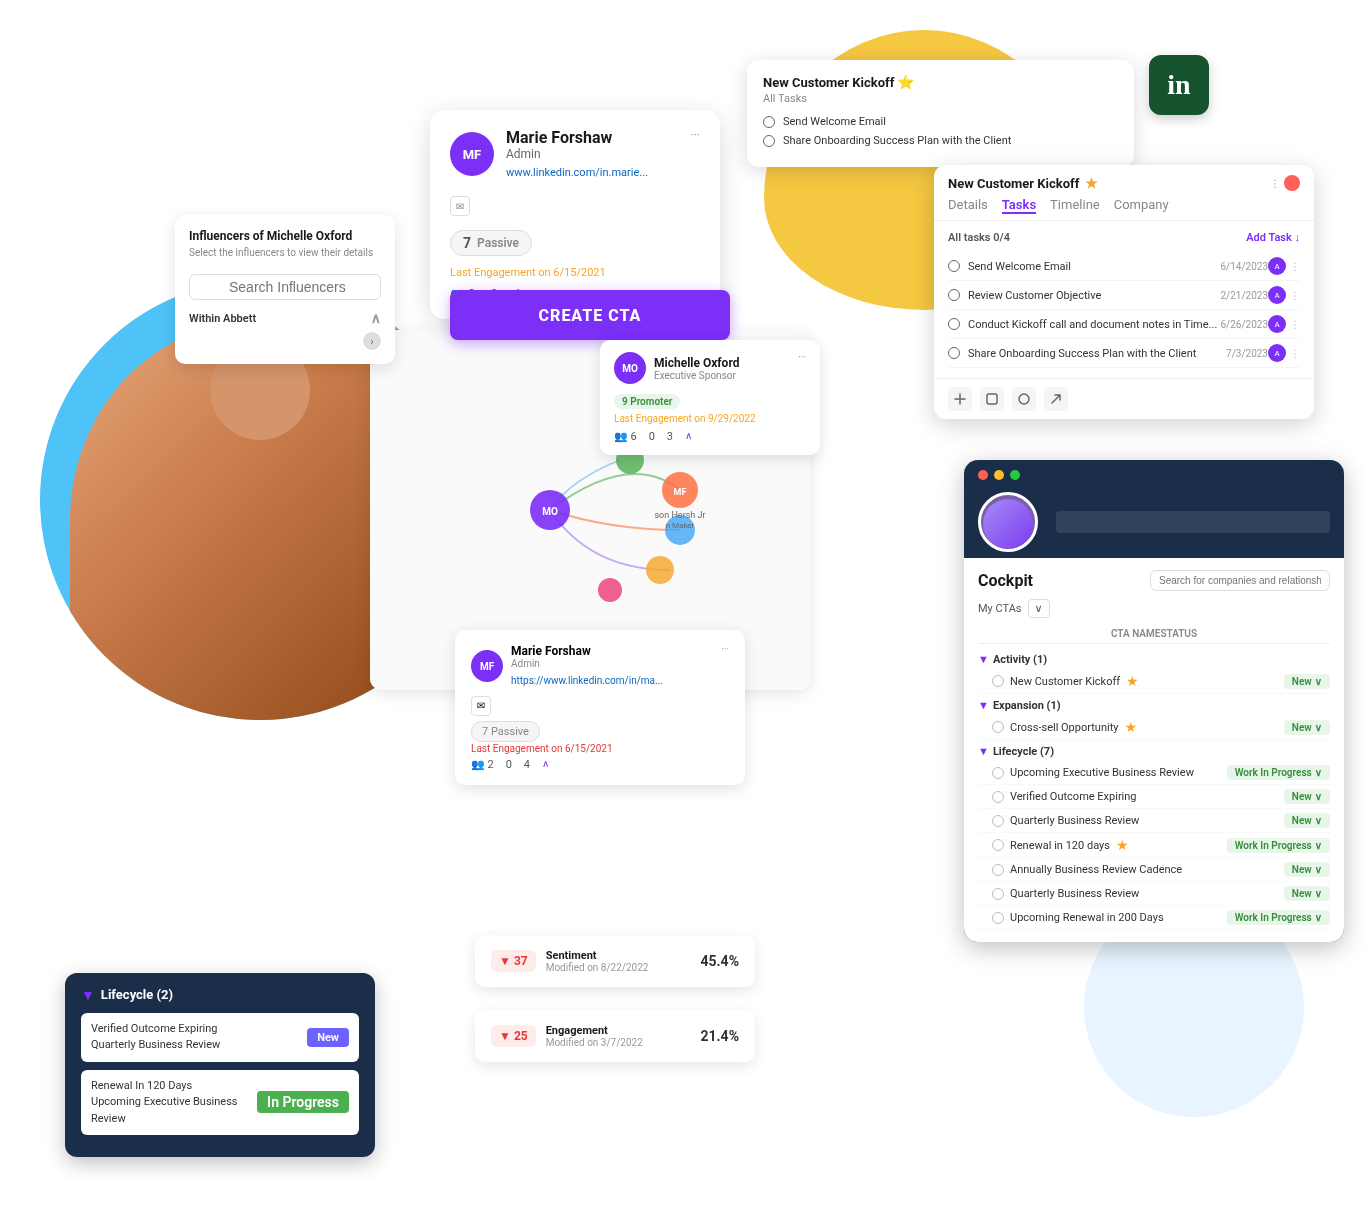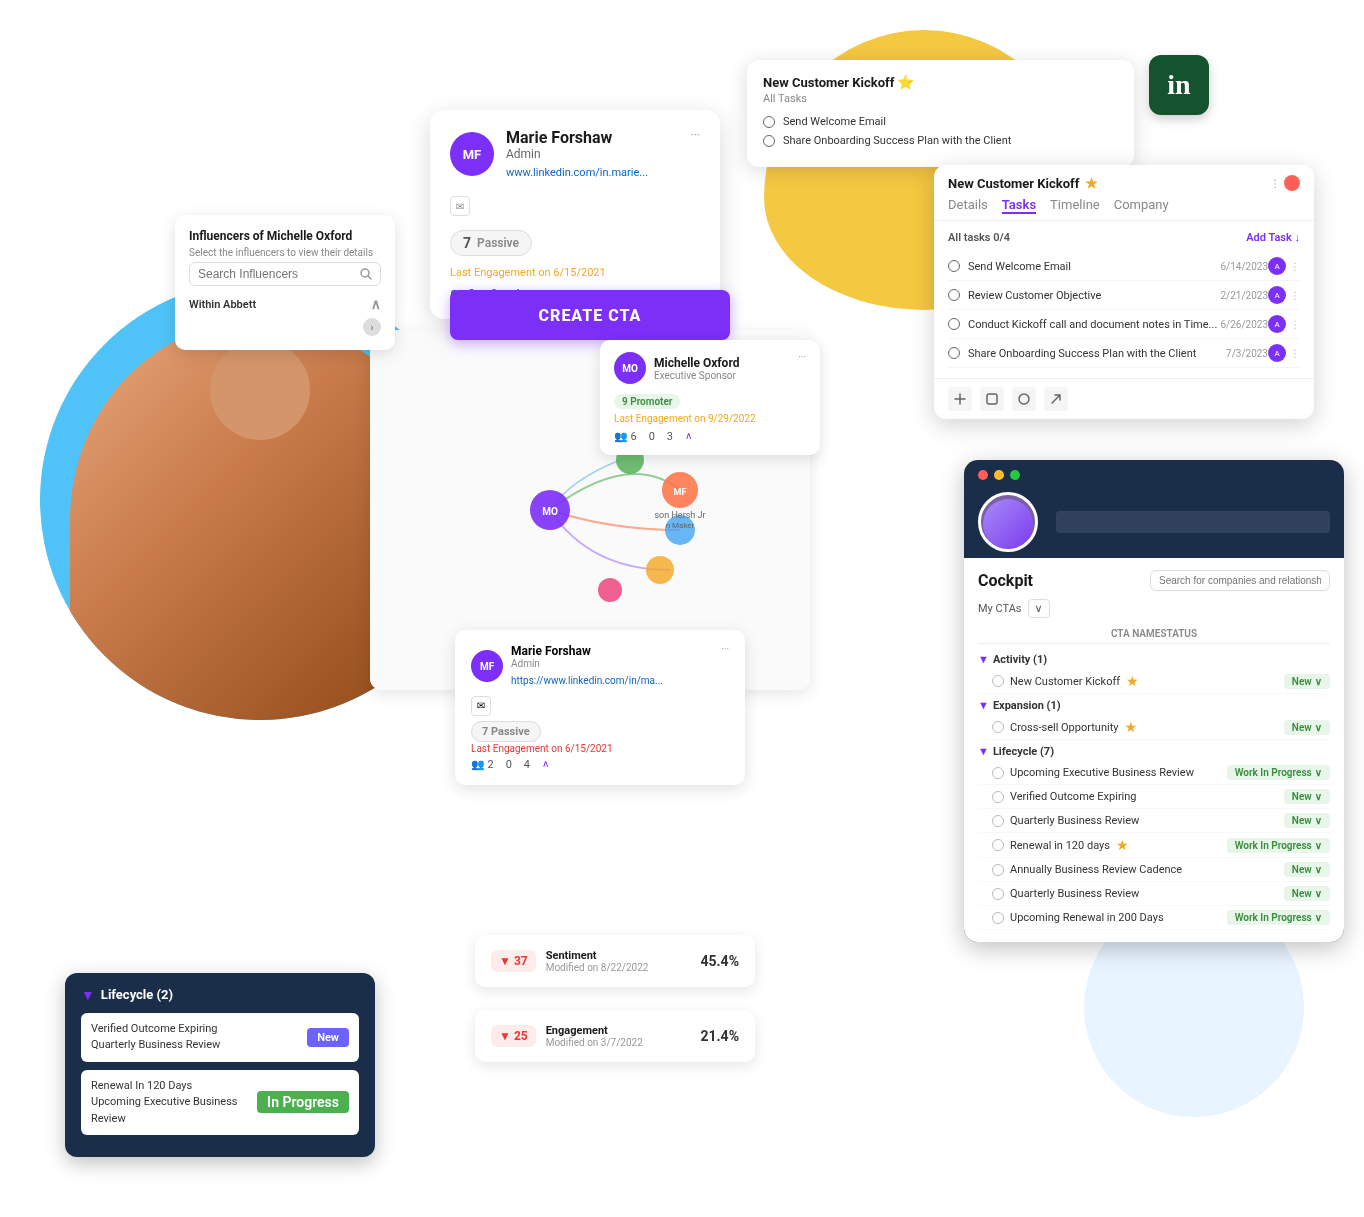--- a/index.html
+++ b/index.html
@@ -358,38 +358,39 @@
     }
     .influencers-panel .panel-title {
       font-size: 12px;
       font-weight: 700;
       color: #1a1a1a;
       margin-bottom: 4px;
     }
     .influencers-panel .panel-subtitle {
       font-size: 10px;
       color: #888;
-      margin-bottom: 4px;
+      margin-bottom: 16px;
     }
     .search-bar {
       display: flex;
       align-items: center;
       border: 1px solid #ddd;
       border-radius: 6px;
       padding: 4px 8px;
       gap: 6px;
       margin-bottom: 10px;
     }
     .search-bar input {
       border: none;
       outline: none;
-      font-size: 12px;
+      font-size: 14px;
       color: #999;
       flex: 1;
       background: transparent;
+      margin-left: 31px;
     }
     .within-abbett {
       font-size: 11px;
       font-weight: 600;
       color: #333;
       display: flex;
       justify-content: space-between;
       align-items: center;
     }
 
@@ -914,21 +915,21 @@
         <div style="font-size:10px; color:#888;">Admin</div>
         <a style="font-size:10px; color:#0A66C2;">https://www.linkedin.com/in/ma...</a>
       </div>
     </div>
     <span style="font-size:10px; color:#999;">···</span>
   </div>
   <div style="margin-bottom:4px;">
     <div style="width:20px; height:20px; border:1px solid #ddd; border-radius:4px; display:inline-flex; align-items:center; justify-content:center; font-size:10px;">✉</div>
   </div>
   <div>
-    <span style="background:#f5f5f5; border:1px solid #ddd; border-radius:20px; padding:3px 10px; font-size:11px; font-weight:700; color:#888;">
+    <span style="background:#f5f5f5; border:1px solid #ddd; border-radius:20px; padding:3px 10px; font-size:11px; font-weight:400; color:#888;">
       <span>7</span> <span>Passive</span>
     </span>
   </div>
   <div style="font-size:10px; color:#E53935; margin:4px 0;">Last Engagement on 6/15/2021</div>
   <div style="display:flex; gap:12px; font-size:11px; color:#555;">
     <span>👥 <span>2</span></span>
     <span>0</span>
     <span>4</span>
     <span style="font-size:10px; color:#7B2FF7;">∧</span>
   </div>

